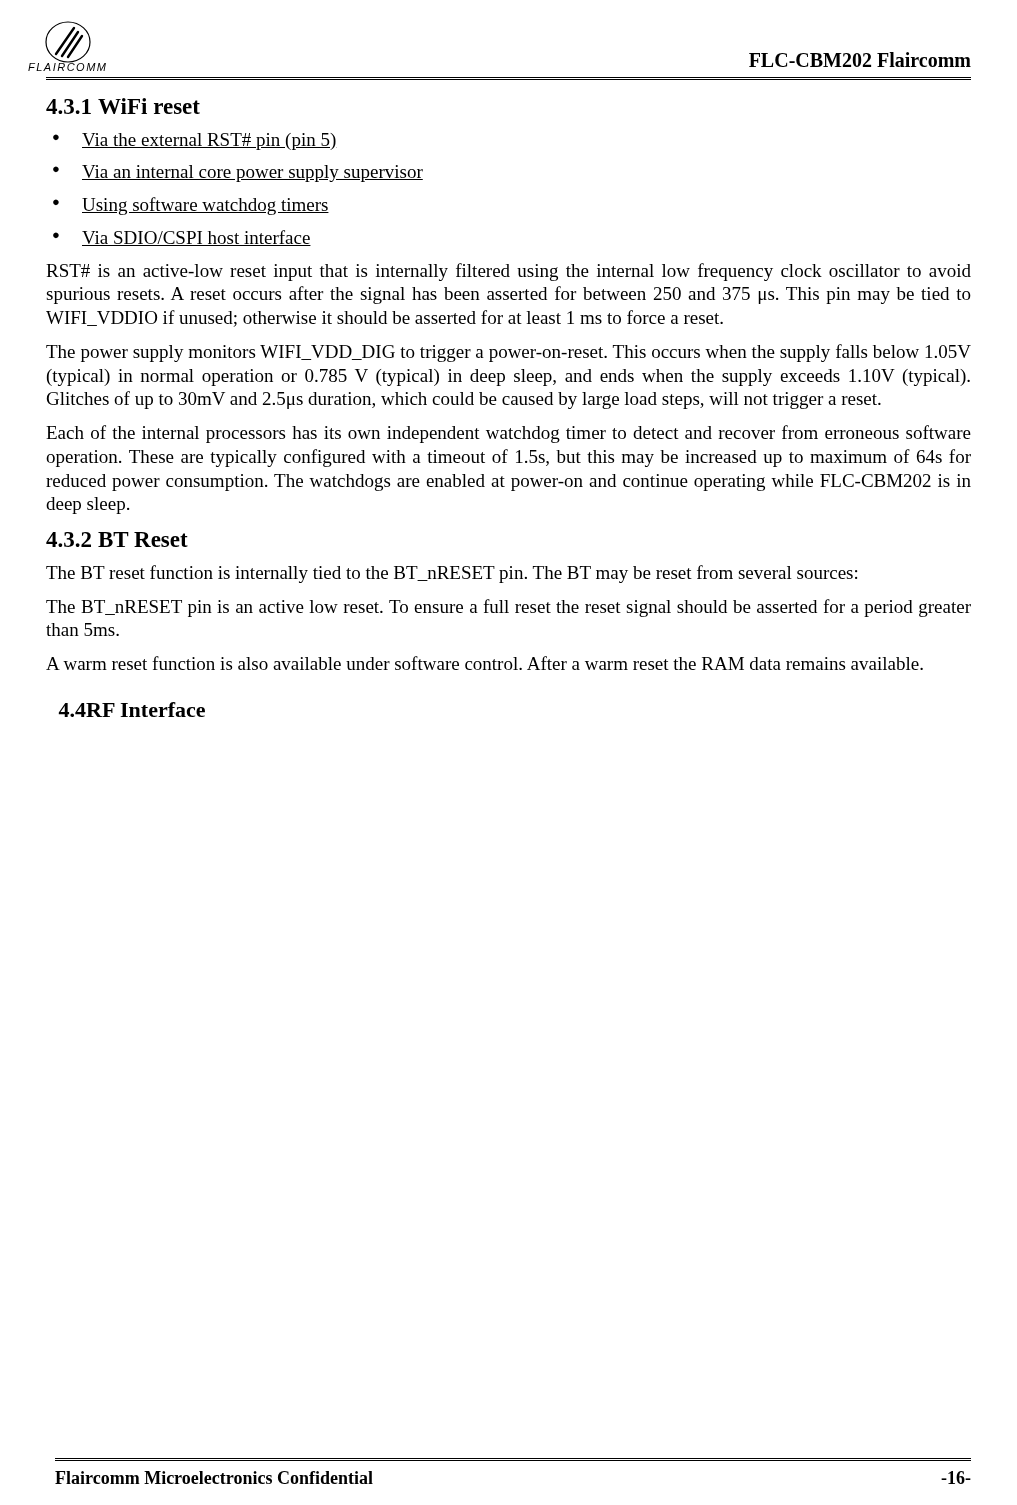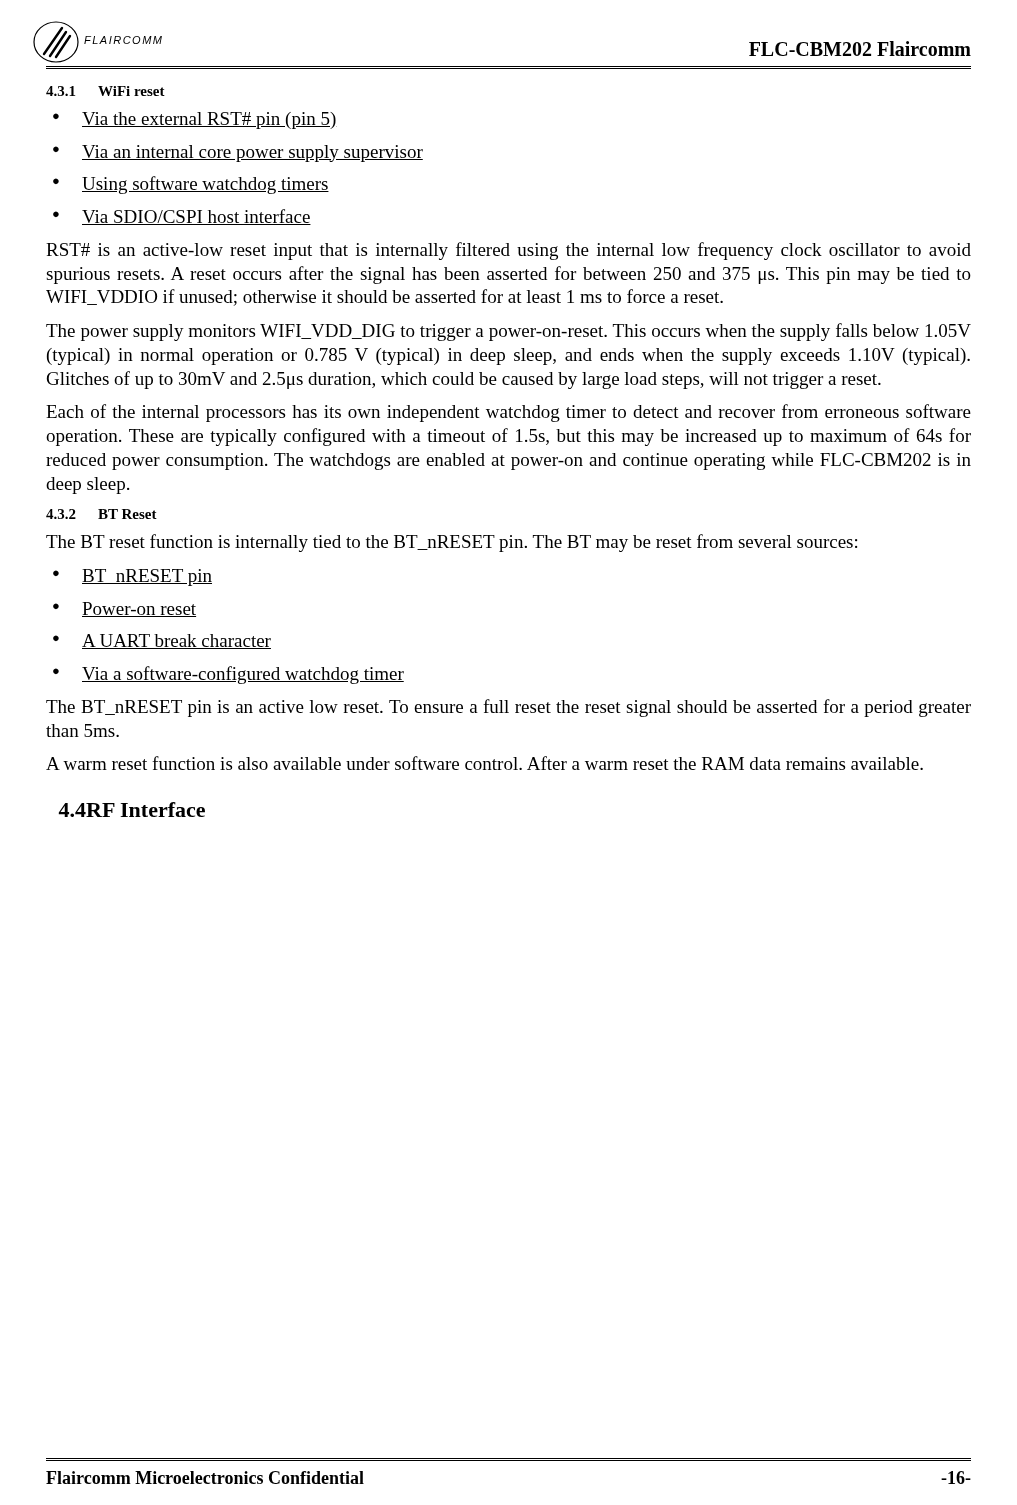--- a/index.html
+++ b/index.html
@@ -22,42 +22,42 @@
       position: relative;
     }
     .header {
       display: flex;
       align-items: flex-end;
       justify-content: space-between;
       margin-bottom: 2px;
     }
     .logo-block {
       display: flex;
-      flex-direction: row;
+      flex-direction: column;
       align-items: center;
       margin-left: -18px;
     }
     .logo-text {
       font-family: Arial, Helvetica, sans-serif;
       font-size: 11px;
       letter-spacing: 1.5px;
       font-style: italic;
       margin-top: -3px;
     }
     .header-title {
       font-weight: bold;
       font-size: 20px;
       padding-bottom: 2px;
     }
     .hr-top { border: none; border-top: 3px double #000; margin: 1px 0 10px 0; height: 3px;}
     .hr-bot { border: none; border-top: 3px double #000; margin: 6px 0 1px 0; height: 3px;}
 
     .sec-heading-3 {
       font-weight: bold;
-      font-size: 15px;
+      font-size: 23px;
       margin: 7px 0 6px 0;
     }
     .sec-heading-3 .secnum { display: inline-block; width: 52px; }
     .sec-heading-2 {
       font-weight: bold;
       font-size: 22px;
       margin: 20px 0 6px 0;
     }
     .sec-heading-2 .secnum { display: inline-block; width: 40px; text-align: right; }
 
@@ -81,21 +81,21 @@
     }
 
     p.body {
       margin: 0 0 10px 0;
       text-align: justify;
     }
 
     .footer {
       position: absolute;
       bottom: 16px;
-      left: 46px;
+      left: 55px;
       right: 46px;
     }
     .footer-row {
       display: flex;
       justify-content: space-between;
       font-weight: bold;
       font-size: 18px;
       padding-top: 2px;
     }
     svg.logo { display: block; }
@@ -135,26 +135,20 @@
   <p class="body">RST# is an active-low reset input that is internally filtered using the internal low frequency clock oscillator to avoid spurious resets.  A reset occurs after the signal has been asserted for between 250 and 375 μs.  This pin may be tied to WIFI_VDDIO if unused; otherwise it should be asserted for at least 1 ms to force a reset.</p>
   <p class="body">The power supply monitors WIFI_VDD_DIG to trigger a power-on-reset.  This occurs when the supply falls below 1.05V (typical) in normal operation or 0.785 V (typical) in deep sleep, and ends when the supply exceeds 1.10V (typical).  Glitches of up to 30mV and 2.5μs duration, which could be caused by large load steps, will not trigger a reset.</p>
   <p class="body">Each of the internal processors has its own independent watchdog timer to detect and recover from erroneous software operation.  These are typically configured with a timeout of 1.5s, but this may be increased up to maximum of 64s for reduced power consumption.  The watchdogs are enabled at power-on and continue operating while FLC-CBM202 is in deep sleep.</p>
 
   <div class="sec-heading-3">
     <span class="secnum">4.3.2</span><span>BT Reset</span>
   </div>
 
   <p class="body">The BT reset function is internally tied to the BT_nRESET pin. The BT may be reset from several sources:</p>
 
-  <ul class="bullets">
-    <li>BT_nRESET pin</li>
-    <li>Power-on reset</li>
-    <li>A UART break character</li>
-    <li>Via a software-configured watchdog timer</li>
-  </ul>
 
   <p class="body">The BT_nRESET pin is an active low reset. To ensure a full reset the reset signal should be asserted for a period greater than 5ms.</p>
   <p class="body">A warm reset function is also available under software control. After a warm reset the RAM data remains available.</p>
 
   <div class="sec-heading-2">
     <span class="secnum">4.4</span><span>RF Interface</span>
   </div>
 
 
   <div class="footer">

